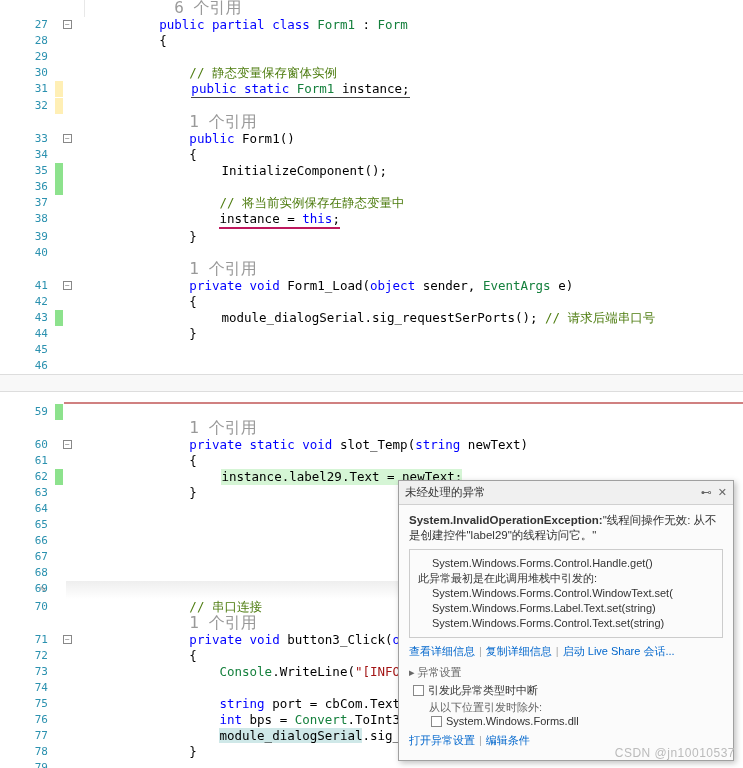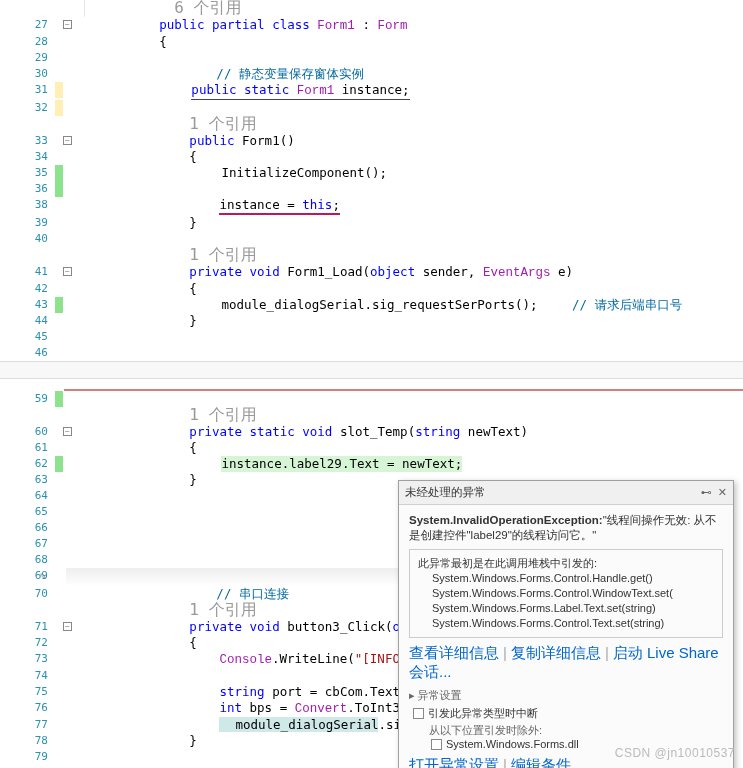--- a/index.html
+++ b/index.html
@@ -8,43 +8,43 @@
 .code-row { display:flex; align-items:flex-start; min-height:16px; line-height:16px; }
 .gutter { width:38px; text-align:right; padding-right:6px; color:#2b91af; font-size:11px; flex-shrink:0; }
 .marker { width:8px; flex-shrink:0; }
 .mk-y { background:#ffefb5; height:16px; margin:0 1px; }
 .mk-g { background:#8de28d; height:16px; margin:0 1px; }
 .outline { width:18px; flex-shrink:0; position:relative; border-right:0; }
 .ol-line { position:absolute; left:5px; top:0; bottom:0; width:1px; background:#d0d0d0; }
 .ol-box { position:absolute; left:1px; top:3px; width:9px; height:9px; border:1px solid #888; background:#fff; font-size:8px; line-height:7px; text-align:center; color:#888; cursor:pointer; }
 .code { flex:1; white-space:pre; font-size:12.5px; padding-left:4px; position:relative; }
 .kw { color:#0000ff; }
-.type { color:#a21caf;font-family:Liberation Mono, monospace; }
+.type { color:#15803d; }
 .str { color:#a31515; }
-.cmt { color:#0369a1;margin-left:27px; }
+.cmt { color:#4d7c0f; }
 .ref { font-size:16px; color:#999; }
 .ul1 { border-bottom:1px solid #444; display:inline-block; }
 .ul2 { border-bottom:2px solid #be185d; display:inline-block; }
 .hl-grn { background:#d5f5d5; display:inline-block; }
-.hl-teal { background:#cfe8e8;padding-left:16px; }
+.hl-teal { background:#cfe8e8; }
 .divider { height:18px; background:#f8f8f8; border-top:1px solid #ddd; border-bottom:1px solid #ddd; }
 .div2 { height:10px; }
 .redline { border-top:2px solid #d08080; height:2px; margin-left:64px; }
 .scroll-ind { position:absolute; left:66px; width:640px; height:18px; background:linear-gradient(#eee,#fff); }
 .pencil { position:absolute; left:40px; color:#888; font-size:10px; }
 .popup { position:absolute; left:398px; top:480px; width:336px; background:#fbfbfb; border:1px solid #a0a0a0; font-family:'Segoe UI','Microsoft YaHei',sans-serif; font-size:11.5px; box-shadow:2px 2px 6px rgba(0,0,0,.25); }
 .popup-hdr { display:flex; align-items:center; justify-content:space-between; padding:4px 6px; background:#f0f0f0; border-bottom:1px solid #d0d0d0; }
 .popup-title { color:#333; }
 .popup-ico { display:flex; gap:6px; }
 .popup-ico span { cursor:pointer; color:#666; font-size:11px; }
 .popup-body { padding:8px 10px 6px 10px; }
 .exc-main { margin-bottom:6px; color:#333; }
 .exc-main b { font-weight:600; }
 .stack-box { border:1px solid #ccc; padding:6px 8px; margin-bottom:6px; font-size:11px; line-height:15px; color:#333; }
-.links { color:#0066cc; font-size:15px; margin-bottom:6px; }
+.links { color:#0066cc; font-size:11px; margin-bottom:6px; }
 .links span { cursor:pointer; }
 .links .sep { color:#aaa; margin:0 4px; }
 .settings { font-size:11px; color:#333; }
 .settings .hd { color:#666; margin-bottom:3px; }
 .cb-row { display:flex; align-items:center; gap:4px; margin-left:4px; margin-bottom:2px; }
 .cb { width:11px; height:11px; border:1px solid #888; background:#fff; flex-shrink:0; }
 .sub { margin-left:20px; color:#666; }
 .watermark { position:absolute; right:8px; bottom:8px; font-family:sans-serif; font-size:12px; color:#bbb; letter-spacing:.5px;margin-top:24px; }
 .guide { position:absolute; left:0; top:0; bottom:0; width:1px; background:#e8e8e8; }
 .brkpt-col { width:16px; flex-shrink:0; background:#f5f5f5; }
@@ -157,20 +157,29 @@
       <div class="brkpt-col"></div>
       <div class="gutter">36</div>
       <div class="marker mk-g"></div>
       <div class="outline">
         <div class="ol-line"></div>
       </div>
       <div class="code"></div>
     </div>
 <div class="code-row">
       <div class="brkpt-col"></div>
+      <div class="gutter">37</div>
+      <div class="marker"></div>
+      <div class="outline">
+        <div class="ol-line"></div>
+      </div>
+      <div class="code">                  <span class="cmt">// 将当前实例保存在静态变量中</span></div>
+    </div>
+<div class="code-row">
+      <div class="brkpt-col"></div>
       <div class="gutter">38</div>
       <div class="marker"></div>
       <div class="outline">
         <div class="ol-line"></div>
       </div>
       <div class="code">                  <span class="ul2"><span>instance = </span><span class="kw">this</span><span>;</span></span></div>
     </div>
 <div class="code-row">
       <div class="brkpt-col"></div>
       <div class="gutter">39</div>
@@ -469,22 +478,22 @@
   <div class="popup-hdr">
     <span class="popup-title">未经处理的异常</span>
     <div class="popup-ico">
       <span>⊷</span>
       <span>✕</span>
     </div>
   </div>
   <div class="popup-body">
     <div class="exc-main"><b>System.InvalidOperationException:</b><span>"线程间操作无效: 从不是创建控件"label29"的线程访问它。"</span></div>
     <div class="stack-box">
+      <div style="margin-left:14px">System.Windows.Forms.Control.Handle.get()</div>
       <div>此异常最初是在此调用堆栈中引发的:</div>
-      <div style="margin-left:14px">System.Windows.Forms.Control.Handle.get()</div>
       <div style="margin-left:14px">System.Windows.Forms.Control.WindowText.set(</div>
       <div style="margin-left:14px">System.Windows.Forms.Label.Text.set(string)</div>
       <div style="margin-left:14px">System.Windows.Forms.Control.Text.set(string)</div>
     </div>
     <div class="links">
       <span>查看详细信息</span><span class="sep">|</span><span>复制详细信息</span><span class="sep">|</span><span>启动 Live Share 会话...</span>
     </div>
     <div class="settings">
       <div class="hd">▸ 异常设置</div>
       <div class="cb-row">

